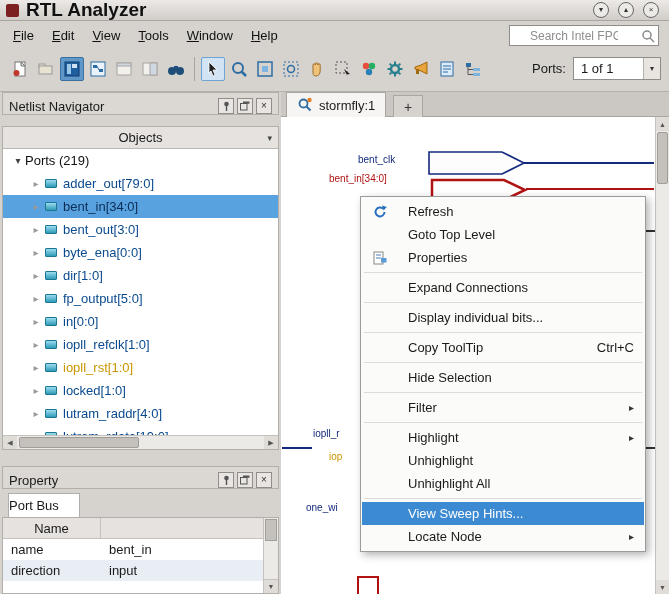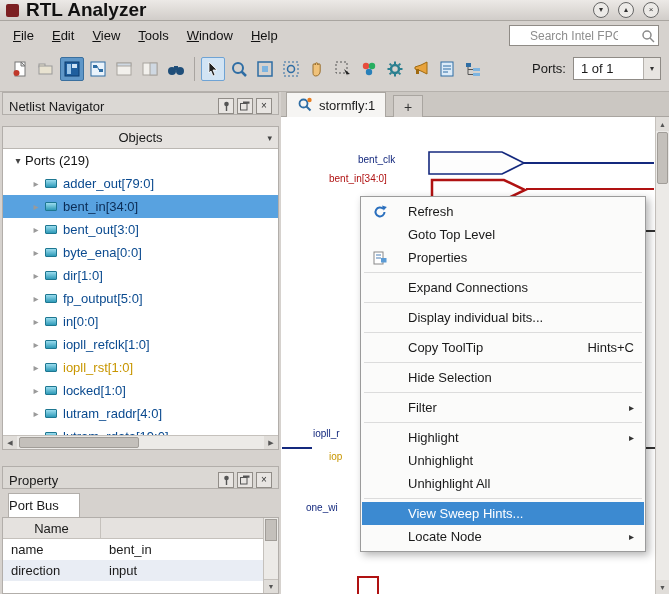--- a/index.html
+++ b/index.html
@@ -479,21 +479,21 @@
     </div>
   <div class="msep"></div>
   <div class="mi">
       <span class="ic"></span>
       <span class="lbl">Display individual bits...</span>
     </div>
   <div class="msep"></div>
   <div class="mi">
       <span class="ic"></span>
       <span class="lbl">Copy ToolTip</span>
-      <span class="sc">Hints+C</span>
+      <span class="sc">Ctrl+C</span>
     </div>
   <div class="msep"></div>
   <div class="mi">
       <span class="ic"></span>
       <span class="lbl">Hide Selection</span>
     </div>
   <div class="msep"></div>
   <div class="mi">
       <span class="ic"></span>
       <span class="lbl">Filter</span>

